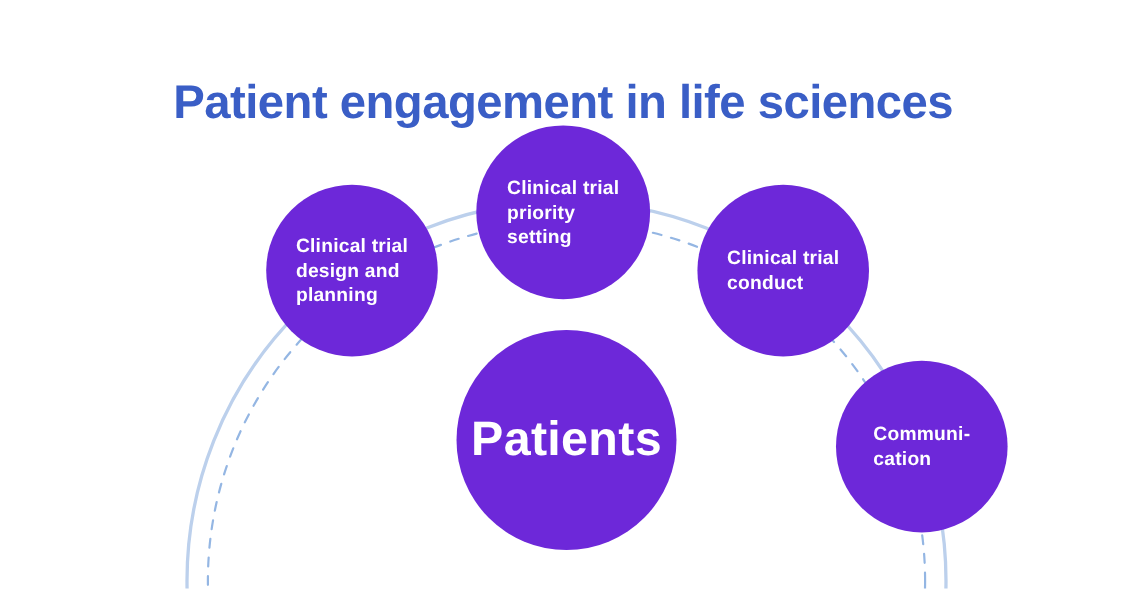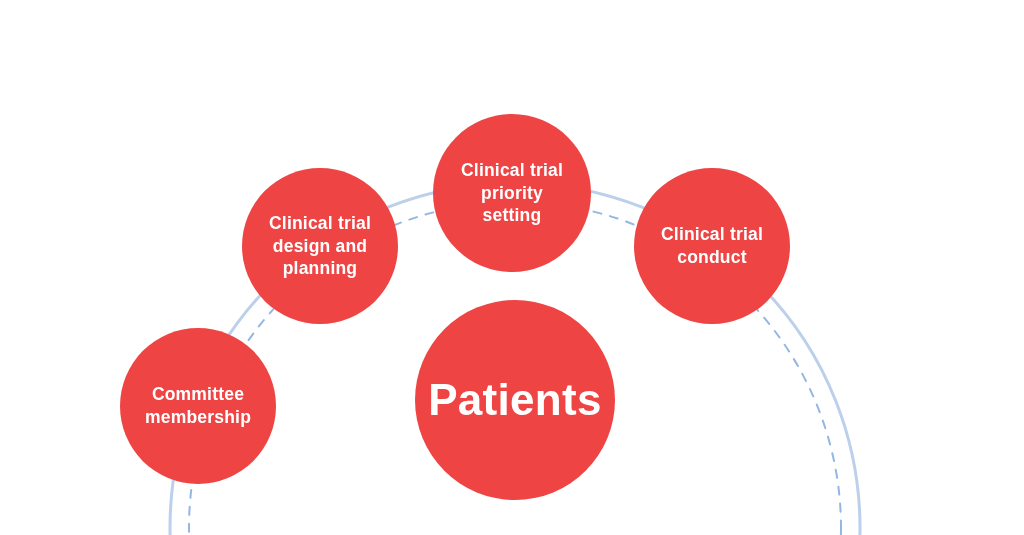--- a/index.html
+++ b/index.html
@@ -26,26 +26,26 @@
     color: #3a5ec6;
   }
   svg.ring {
     position: absolute;
     top: 0; left: 0;
     width: 1024px; height: 535px;
   }
   .node {
     position: absolute;
     border-radius: 50%;
-    background: #ef4444;
+    background: #6d28d9;
     color: #ffffff;
     display: flex;
     align-items: center;
     justify-content: center;
-    text-align: center;
+    text-align: left;
     font-weight: 700;
   }
   .node .label {
     white-space: pre-line;
     font-size: 17.5px;
     line-height: 1.3;
     letter-spacing: 0.2px;
   }
   .node-center { left: 415px; top: 300px; width: 200px; height: 200px; }
   .node-center .label { font-size: 44px; letter-spacing: 0.3px; }
@@ -58,41 +58,42 @@
 </head>
 <body>
 
 <div class="canvas">
 
   <svg class="ring" viewBox="0 0 1024 535" aria-hidden="true">
     <circle cx="515" cy="528" r="345" fill="none" stroke-width="3" stroke="#bcd0ec"></circle>
     <circle cx="515" cy="528" r="326" fill="none" stroke-width="2" stroke-dasharray="8 9" stroke-linecap="round" stroke="#94b6e3"></circle>
   </svg>
 
+  <h1 class="title">Patient engagement in life sciences</h1>
 
   <div class="node node-top">
     <span class="label">Clinical trial
 priority
 setting</span>
   </div>
 
   <div class="node node-upper-left">
     <span class="label">Clinical trial
 design and
 planning</span>
   </div>
 
   <div class="node node-upper-right">
     <span class="label">Clinical trial
 conduct</span>
   </div>
 
-  <div class="node node-left">
-    <span class="label">Committee
-membership</span>
+
+  <div class="node node-right">
+    <span class="label">Communi-
+cation</span>
   </div>
-
 
   <div class="node node-center">
     <span class="label">Patients</span>
   </div>
 
 </div>
 
 </body></html>

